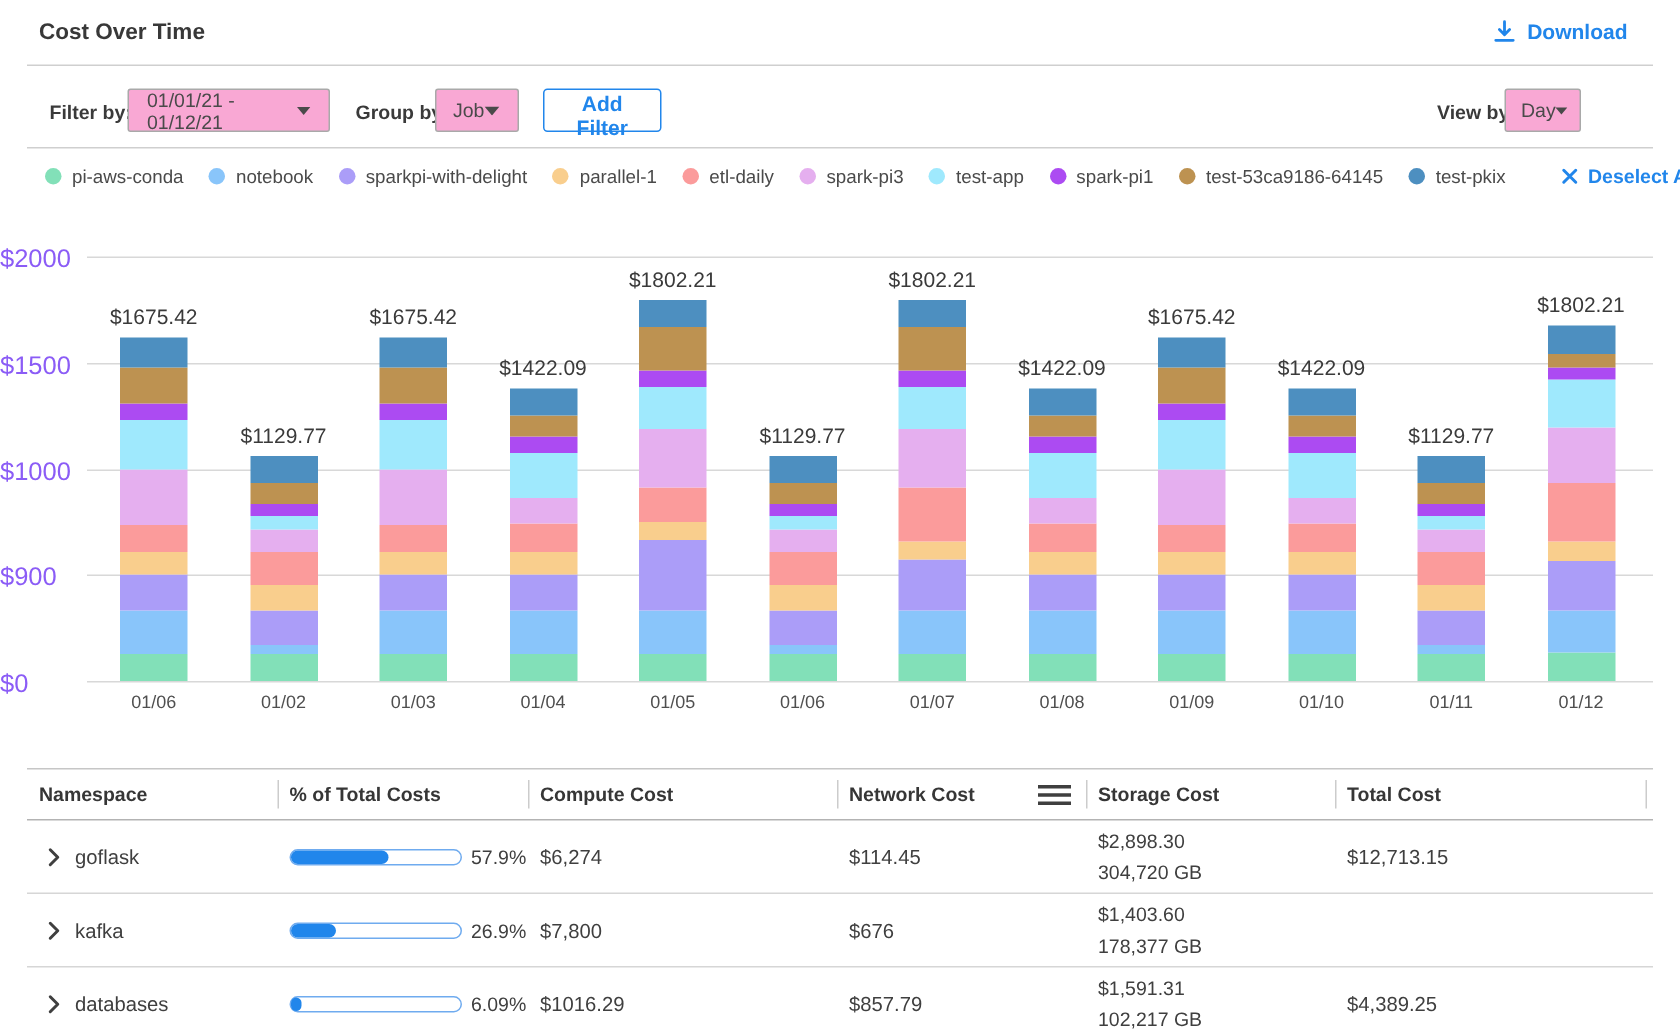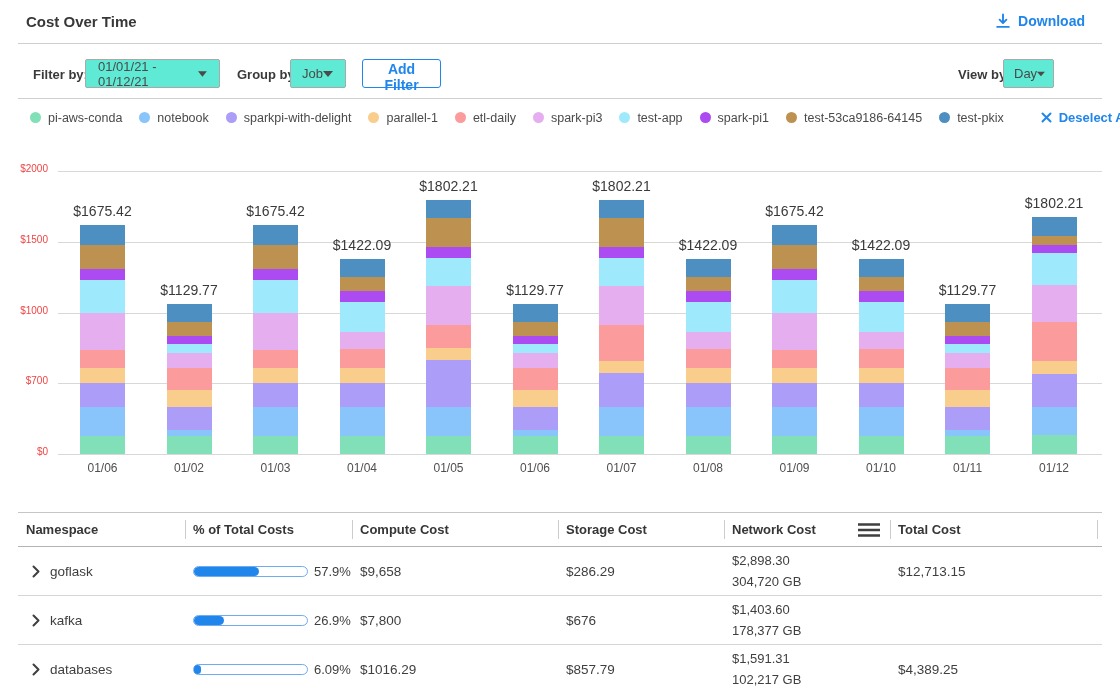--- a/index.html
+++ b/index.html
@@ -8,21 +8,21 @@
 
   
   .title{position:absolute;left:26px;top:13px;font-size:15px;font-weight:bold;color:#383838;}
   .download{position:absolute;right:35px;top:13px;display:flex;align-items:center;gap:7px;
             color:#2186EB;font-weight:bold;font-size:14px;cursor:pointer;}
   .divider{position:absolute;left:18px;right:18px;border-top:1px solid #cfcfcf;height:0;}
   .d1{top:43px}.d2{top:98px}
 
   
   .flabel{position:absolute;font-size:13px;font-weight:bold;color:#3a3a3a;top:67px;}
-  .select{position:absolute;top:59px;height:29px;box-sizing:border-box;background:#5eead4;
+  .select{position:absolute;top:59px;height:29px;box-sizing:border-box;background:#f9a8d4;
           border:1px solid #a9a9a9;border-radius:2px;display:flex;align-items:center;
           font-size:13px;color:#4a4a4a;cursor:pointer;}
   .sel-date{left:85px;width:135px;padding:0 12px;}
   .sel-job{left:290px;width:56px;padding:0 9px 0 11px;}
   .sel-day{left:1003px;width:51px;padding:0 8px 0 10px;}
   .lbl-filterby{left:33px}.lbl-groupby{left:237px}.lbl-viewby{left:958px}
   .add-filter{position:absolute;left:362px;top:59px;width:79px;height:29px;box-sizing:border-box;
               background:#fff;border:1px solid #2186EB;border-radius:3px;color:#2186EB;
               font-weight:bold;font-size:14px;font-family:"Liberation Sans",sans-serif;cursor:pointer;}
 
@@ -30,21 +30,21 @@
   .legend{position:absolute;left:30px;top:110px;width:1072px;display:flex;align-items:center;
           gap:27px;font-size:12.5px;color:#4a4a4a;white-space:nowrap;}
   .legend-item{display:flex;align-items:center;gap:7px;cursor:pointer;}
   .ldot{width:11px;height:11px;border-radius:50%;flex:none;}
   .deselect{display:flex;align-items:center;gap:7px;color:#2186EB;font-weight:bold;
             font-size:13px;margin-left:10px;cursor:pointer;}
 
   
   #chart{position:absolute;left:0;top:150px;width:1120px;height:345px;}
   .gridline{position:absolute;left:58px;width:1044px;height:1px;background:#d8d8d8;}
-  .ytick{position:absolute;left:0;width:48px;text-align:right;font-size:10px;color:#ef4444;}
+  .ytick{position:absolute;left:0;width:48px;font-size:17px;color:#8b5cf6;}
   .seg{position:absolute;width:45px;}
   .bar-total{position:absolute;width:90px;text-align:center;font-size:14px;color:#3a3a3a;}
   .xtick{position:absolute;top:311px;width:70px;text-align:center;font-size:12px;color:#4f4f4f;}
 
   
   .table{position:absolute;left:18px;top:512px;width:1084px;font-size:13.5px;}
   .thead{display:grid;grid-template-columns:167px 167px 206px 166px 166px 1fr;height:33px;
          border-top:1px solid #c6c6c6;border-bottom:1px solid #b3b3b3;align-items:center;
          font-weight:bold;font-size:13px;color:#363636;position:relative;}
   .th{position:relative;height:100%;display:flex;align-items:center;padding-left:8px;box-sizing:border-box;}
@@ -148,21 +148,21 @@
         <path d="M1.5 1.5l8 8M9.5 1.5l-8 8" stroke="#2186EB" stroke-width="2" stroke-linecap="round"></path>
       </svg>
       <span>Deselect All</span>
     </span>
   </div>
 
   <div id="chart">
       <div class="gridline" style="top: 304px;"></div>
       <div class="ytick" style="top: 296px;">$0</div>
       <div class="gridline" style="top: 233.25px;"></div>
-      <div class="ytick" style="top: 225.25px;">$700</div>
+      <div class="ytick" style="top: 225.25px;">$900</div>
       <div class="gridline" style="top: 162.5px;"></div>
       <div class="ytick" style="top: 154.5px;">$1000</div>
       <div class="gridline" style="top: 91.75px;"></div>
       <div class="ytick" style="top: 83.75px;">$1500</div>
       <div class="gridline" style="top: 21px;"></div>
       <div class="ytick" style="top: 13px;">$2000</div>
       <div class="seg" style="left: 80px; top: 286.312px; height: 17.6875px; background: rgb(130, 224, 184);"></div>
       <div class="seg" style="left: 80px; top: 256.598px; height: 29.715px; background: rgb(137, 197, 250);"></div>
       <div class="seg" style="left: 80px; top: 233.25px; height: 23.3475px; background: rgb(171, 157, 248);"></div>
       <div class="seg" style="left: 80px; top: 218.393px; height: 14.8575px; background: rgb(249, 206, 141);"></div>
@@ -306,45 +306,45 @@
       <div class="seg" style="left: 1031.5px; top: 66.9875px; height: 19.1025px; background: rgb(77, 143, 192);"></div>
       <div class="bar-total" style="left: 1009px; top: 44.9875px;">$1802.21</div>
       <div class="xtick" style="left: 1019px;">01/12</div>
     </div>
 
   <div class="table">
     <div class="thead">
       <div class="th">Namespace</div>
       <div class="th">% of Total Costs</div>
       <div class="th">Compute Cost</div>
-      <div class="th">Storage Cost</div>
       <div class="th th-net">
         <span>Network Cost</span>
         <svg width="22" height="14" viewBox="0 0 22 14">
           <path d="M0 1.5h22M0 7h22M0 12.5h22" stroke="#3f3f3f" stroke-width="2.4"></path>
         </svg>
       </div>
+      <div class="th">Storage Cost</div>
       <div class="th">Total Cost</div>
     </div>
 
     <div class="trow">
       <div class="cell c-ns">
         <svg class="chev" width="12" height="13" viewBox="0 0 12 13">
             <path d="M3.5 1.5l5 5-5 5" fill="none" stroke="#3f3f3f" stroke-width="2" stroke-linecap="round" stroke-linejoin="round"></path>
           </svg>
         <span>goflask</span>
       </div>
       <div class="cell c-pct">
         <span class="pill">
             <span class="pct-fill" style="width: 65px;"></span>
           </span>
         <span>57.9%</span>
       </div>
-      <div class="cell">$9,658</div>
-      <div class="cell">$286.29</div>
+      <div class="cell">$6,274</div>
+      <div class="cell">$114.45</div>
       <div class="cell c-net">
         <div>$2,898.30</div>
         <div>304,720 GB</div>
       </div>
       <div class="cell">$12,713.15</div>
     </div>
 
     <div class="trow">
       <div class="cell c-ns">
         <svg class="chev" width="12" height="13" viewBox="0 0 12 13">

